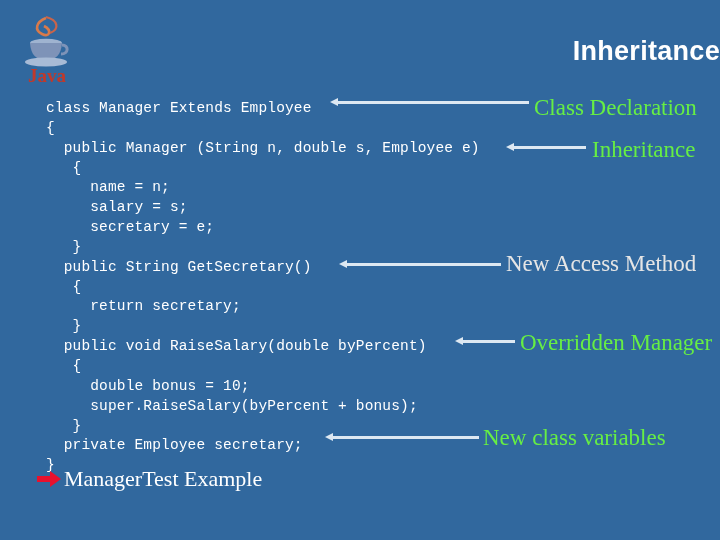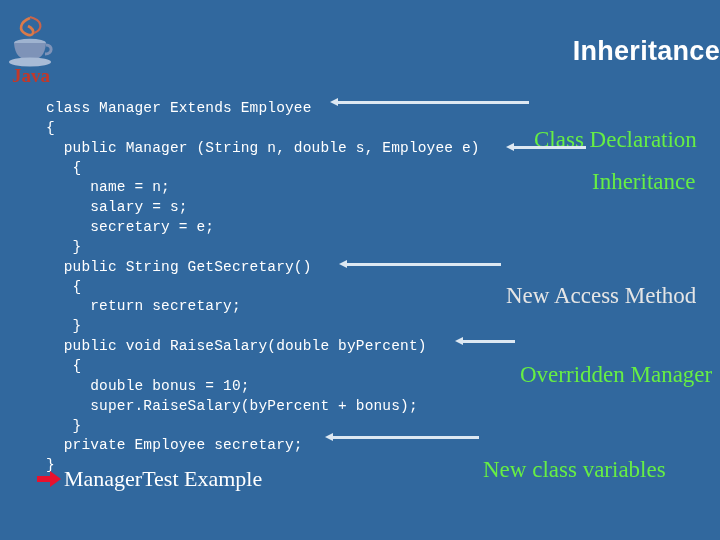--- a/index.html
+++ b/index.html
@@ -15,21 +15,21 @@
   #slide {
     position: relative;
     width: 720px;
     height: 540px;
     background: #31689E;
   }
 
   
   #java-logo {
     position: absolute;
-    left: 0;
+    left: 16px;
     top: 12px;
     width: 62px;
     height: 76px;
   }
   #java-logo svg { display: block; }
 
   
   #slide-title {
     position: absolute;
     left: 0;
@@ -59,21 +59,20 @@
   .code-line { height: 19.85px; white-space: pre; }
 
   
   .annot-label {
     position: absolute;
     color: #66EE44;
     font-family: "Liberation Serif", serif;
     font-size: 23px;
     white-space: nowrap;
     line-height: 1;
-    margin-top: 32px;
   }
 
   
   .arrow {
     position: absolute;
     height: 9px;
   }
   .arrow .shaft {
     position: absolute;
     left: 6px;

